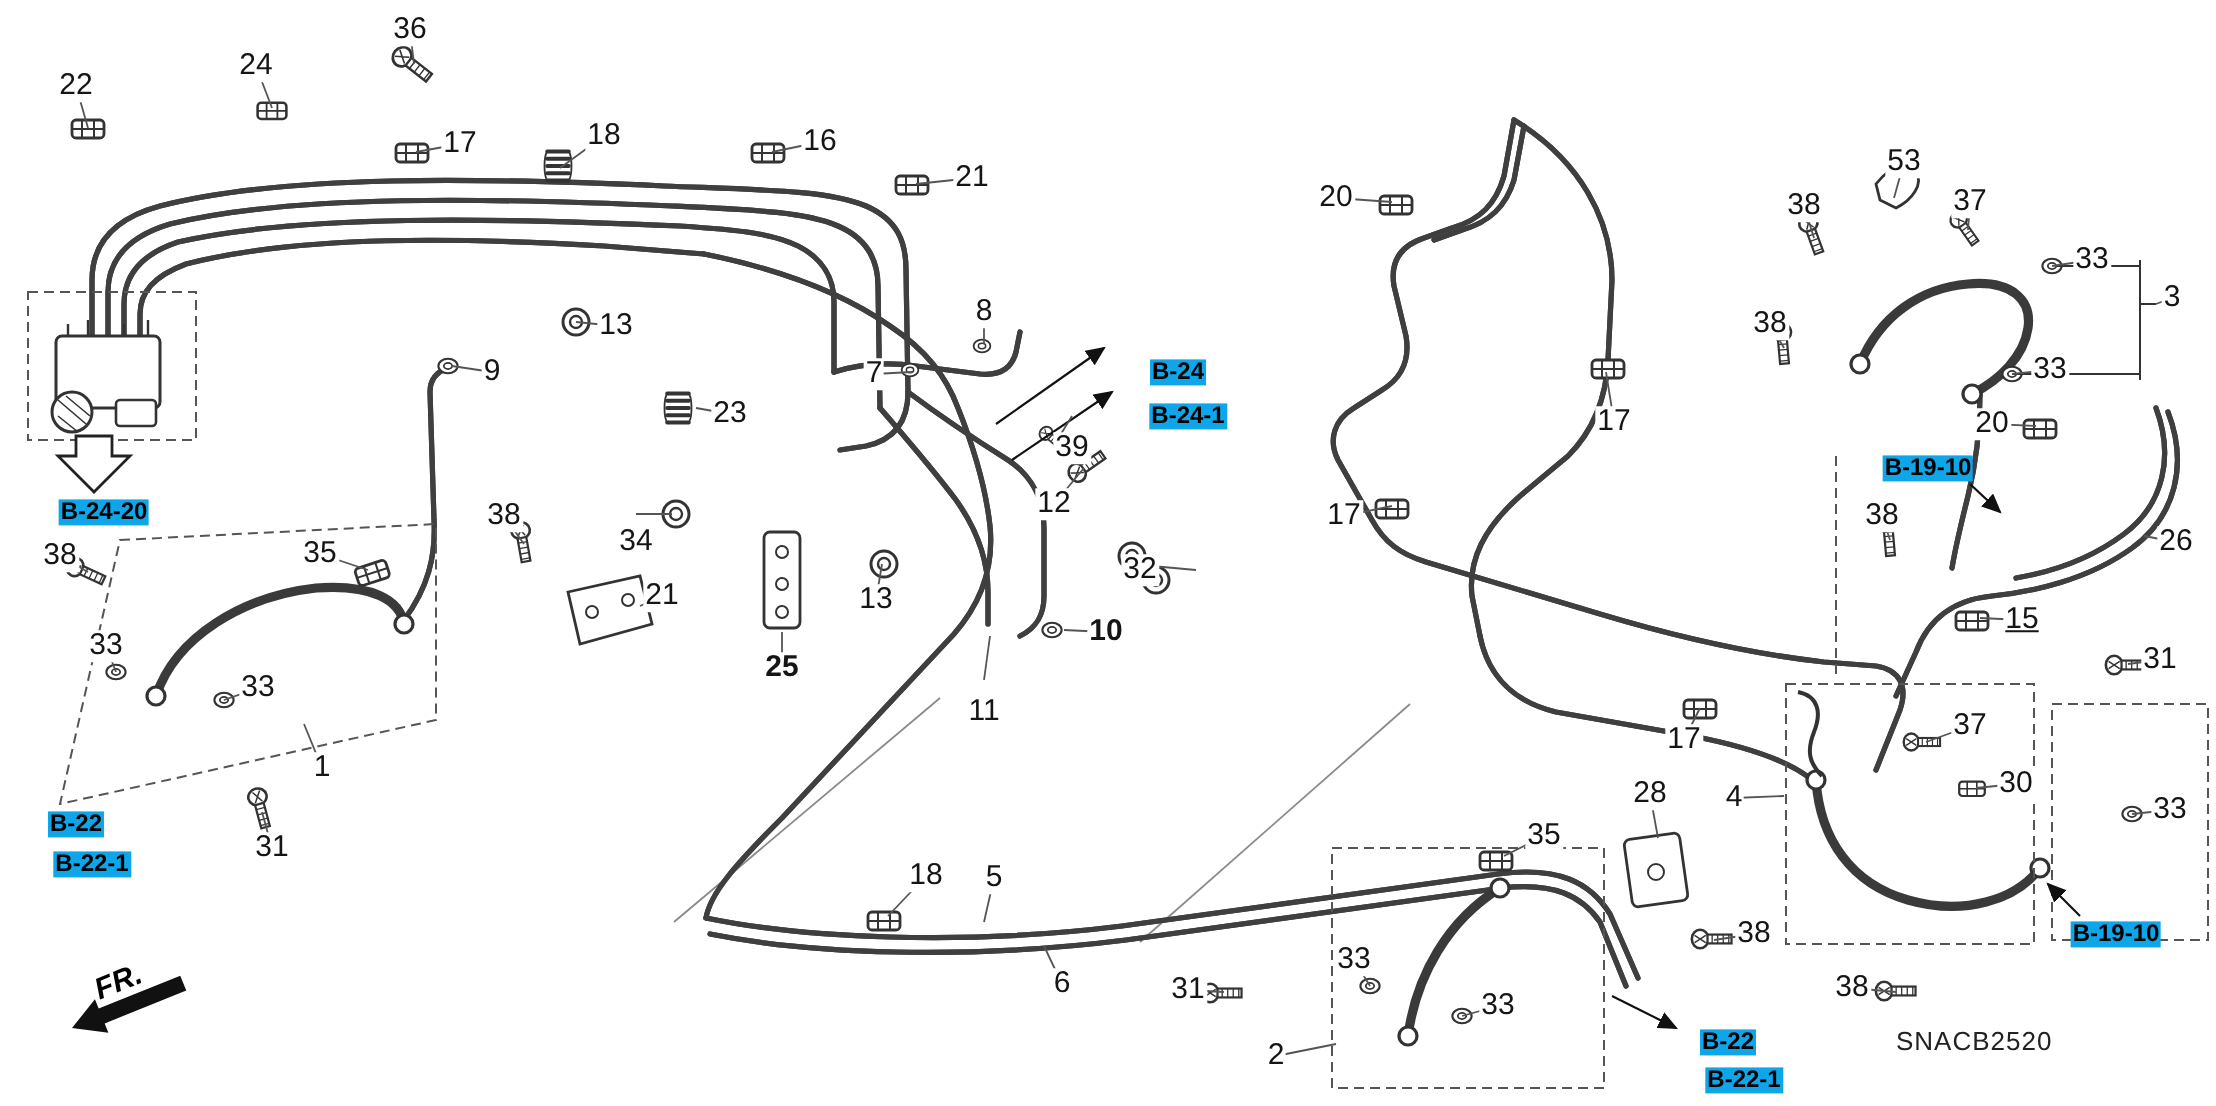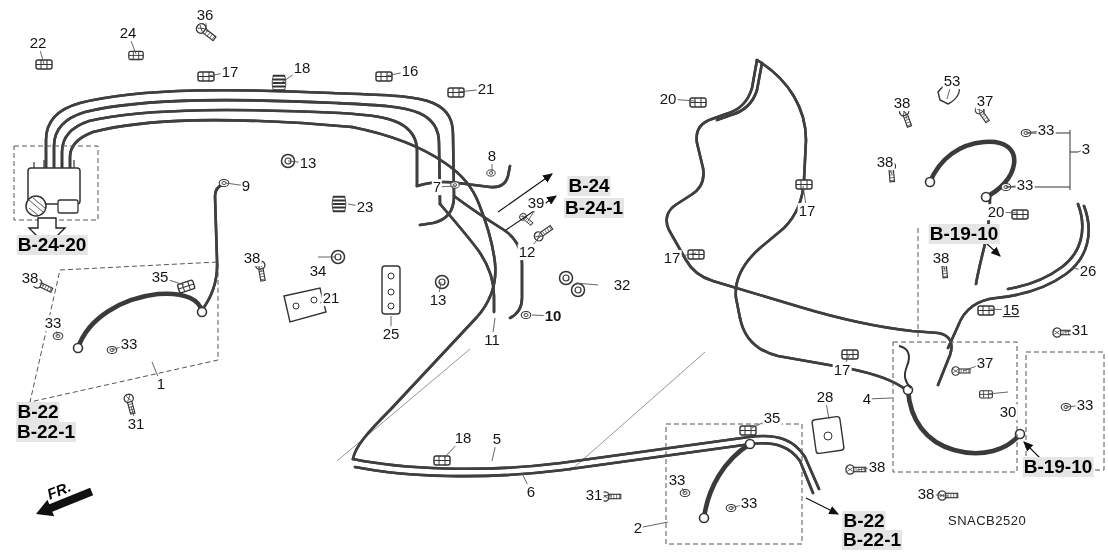--- a/index.html
+++ b/index.html
@@ -2,22 +2,22 @@
 <html><head>
 <meta charset="utf-8">
 <style>
   html,body{margin:0;padding:0;background:#fff;}
   .stage{position:relative;width:1108px;height:553px;background:#fff;overflow:hidden;
          font-family:"Liberation Sans",sans-serif;}
   .stage svg.art{position:absolute;left:0;top:0;}
   #callout-layer{position:absolute;left:0;top:0;width:1108px;height:553px;}
   .callout{position:absolute;transform:translate(-50%,-50%);font-size:15px;color:#151515;
            background:#fff;padding:0 1px;line-height:1.05;white-space:nowrap;}
-  .ref{position:absolute;transform:translate(-50%,-50%);font-size:19px;font-weight:700;
-       color:#000;background:#e5e5e5;padding:0 1px;line-height:1.05;white-space:nowrap;}
+  .ref{position:absolute;transform:translate(-50%,-50%);font-size:12px;font-weight:700;
+       color:#000;background:#0ea5e9;padding:0 1px;line-height:1.05;white-space:nowrap;}
   .diagram-code{position:absolute;left:948px;top:513px;font-size:13px;color:#222;
                 letter-spacing:.5px;}
   
   .pipe-outer path{stroke:#3f3f3f;stroke-width:2.6;fill:none;stroke-linecap:round;stroke-linejoin:round;}
   .pipe-inner use{stroke:#ffffff;stroke-width:1.1;fill:none;stroke-linecap:round;stroke-linejoin:round;}
   .hose path{stroke:#3a3a3a;stroke-width:4.6;fill:none;stroke-linecap:round;}
   .hose circle{fill:#fff;stroke:#333;stroke-width:1.6;}
   .dashed{stroke:#555;stroke-width:1;fill:none;stroke-dasharray:5 3;}
   .proj{stroke:#8a8a8a;stroke-width:.9;fill:none;}
   .comp{stroke:#333;fill:#fff;}
@@ -284,32 +284,32 @@
       <span class="callout" style="left: 128px; top: 33px;">24</span>
       <span class="callout" style="left: 205px; top: 15px;">36</span>
       <span class="callout" style="left: 230px; top: 72px;">17</span>
       <span class="callout" style="left: 302px; top: 68px;">18</span>
       <span class="callout" style="left: 410px; top: 71px;">16</span>
       <span class="callout" style="left: 486px; top: 89px;">21</span>
       <span class="callout" style="left: 308px; top: 163px;">13</span>
       <span class="callout" style="left: 246px; top: 186px;">9</span>
       <span class="callout" style="left: 437px; top: 187px;">7</span>
       <span class="callout" style="left: 492px; top: 156px;">8</span>
-      <span class="callout" style="left: 536px; top: 203px;">39</span>
+      <span class="callout" style="left: 536px; top: 224px;">39</span>
       <span class="callout" style="left: 527px; top: 252px;">12</span>
       <span class="callout" style="left: 365px; top: 207px;">23</span>
       <span class="callout" style="left: 318px; top: 271px;">34</span>
       <span class="callout" style="left: 252px; top: 258px;">38</span>
       <span class="callout" style="left: 160px; top: 277px;">35</span>
       <span class="callout" style="left: 331px; top: 298px;">21</span>
-      <span class="callout" style="left: 391px; top: 334px;">25</span>
+      <span class="callout" style="left: 391px; top: 334px; font-weight: bold;">25</span>
       <span class="callout" style="left: 438px; top: 300px;">13</span>
-      <span class="callout" style="left: 492px; top: 340px; text-align: right;">11</span>
+      <span class="callout" style="left: 492px; top: 356px; text-align: right;">11</span>
       <span class="callout" style="left: 553px; top: 316px; font-weight: bold;">10</span>
-      <span class="callout" style="left: 622px; top: 285px;">32</span>
+      <span class="callout" style="left: 570px; top: 285px;">32</span>
       <span class="callout" style="left: 30px; top: 278px;">38</span>
       <span class="callout" style="left: 53px; top: 323px;">33</span>
       <span class="callout" style="left: 129px; top: 344px;">33</span>
       <span class="callout" style="left: 161px; top: 384px;">1</span>
       <span class="callout" style="left: 136px; top: 424px;">31</span>
       <span class="callout" style="left: 668px; top: 99px;">20</span>
       <span class="callout" style="left: 807px; top: 211px;">17</span>
       <span class="callout" style="left: 672px; top: 258px;">17</span>
       <span class="callout" style="left: 902px; top: 103px;">38</span>
       <span class="callout" style="left: 952px; top: 81px;">53</span>
@@ -318,35 +318,35 @@
       <span class="callout" style="left: 1086px; top: 149px;">3</span>
       <span class="callout" style="left: 885px; top: 162px;">38</span>
       <span class="callout" style="left: 1025px; top: 185px;">33</span>
       <span class="callout" style="left: 996px; top: 212px;">20</span>
       <span class="callout" style="left: 1088px; top: 271px;">26</span>
       <span class="callout" style="left: 941px; top: 258px;">38</span>
       <span class="callout" style="left: 1011px; top: 310px; text-decoration: underline;">15</span>
       <span class="callout" style="left: 1080px; top: 330px;">31</span>
       <span class="callout" style="left: 842px; top: 370px;">17</span>
       <span class="callout" style="left: 985px; top: 363px;">37</span>
-      <span class="callout" style="left: 1008px; top: 412px;">30</span>
+      <span class="callout" style="left: 1008px; top: 392px;">30</span>
       <span class="callout" style="left: 867px; top: 399px;">4</span>
       <span class="callout" style="left: 825px; top: 397px;">28</span>
       <span class="callout" style="left: 1085px; top: 405px;">33</span>
       <span class="callout" style="left: 463px; top: 438px;">18</span>
       <span class="callout" style="left: 497px; top: 439px;">5</span>
       <span class="callout" style="left: 772px; top: 418px;">35</span>
       <span class="callout" style="left: 531px; top: 492px;">6</span>
       <span class="callout" style="left: 594px; top: 495px;">31</span>
       <span class="callout" style="left: 677px; top: 480px;">33</span>
       <span class="callout" style="left: 749px; top: 503px;">33</span>
       <span class="callout" style="left: 638px; top: 528px;">2</span>
       <span class="callout" style="left: 877px; top: 467px;">38</span>
       <span class="callout" style="left: 926px; top: 494px;">38</span>
-      <span class="ref" style="left: 52px; top: 245px;">B-24-20</span>
+      <span class="ref" style="left: 52px; top: 256px;">B-24-20</span>
       <span class="ref" style="left: 589px; top: 186px;">B-24</span>
       <span class="ref" style="left: 594px; top: 208px;">B-24-1</span>
       <span class="ref" style="left: 38px; top: 412px;">B-22</span>
       <span class="ref" style="left: 46px; top: 432px;">B-22-1</span>
       <span class="ref" style="left: 964px; top: 234px;">B-19-10</span>
       <span class="ref" style="left: 1058px; top: 467px;">B-19-10</span>
       <span class="ref" style="left: 864px; top: 521px;">B-22</span>
       <span class="ref" style="left: 872px; top: 540px;">B-22-1</span>
     </div>
 

